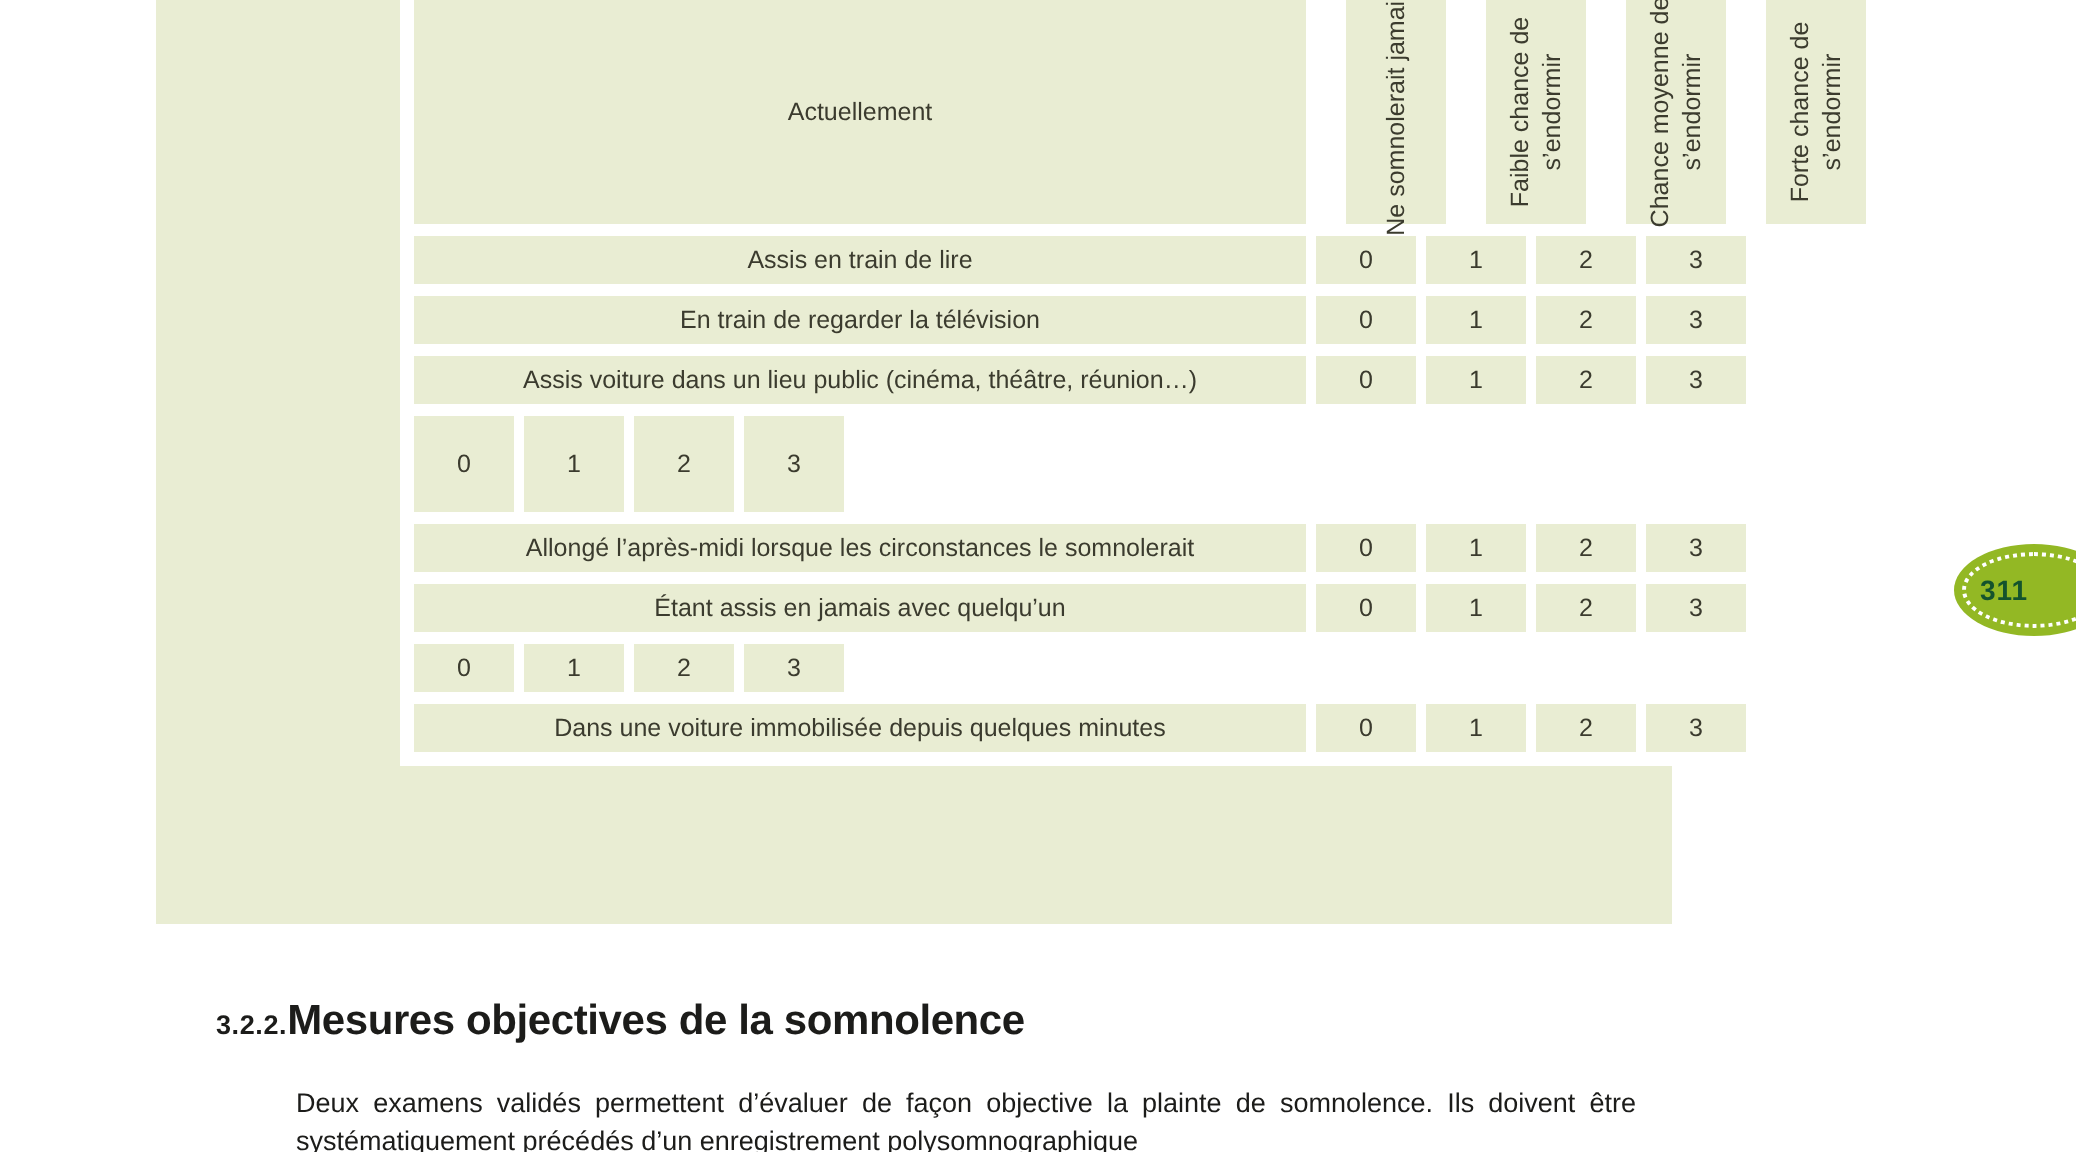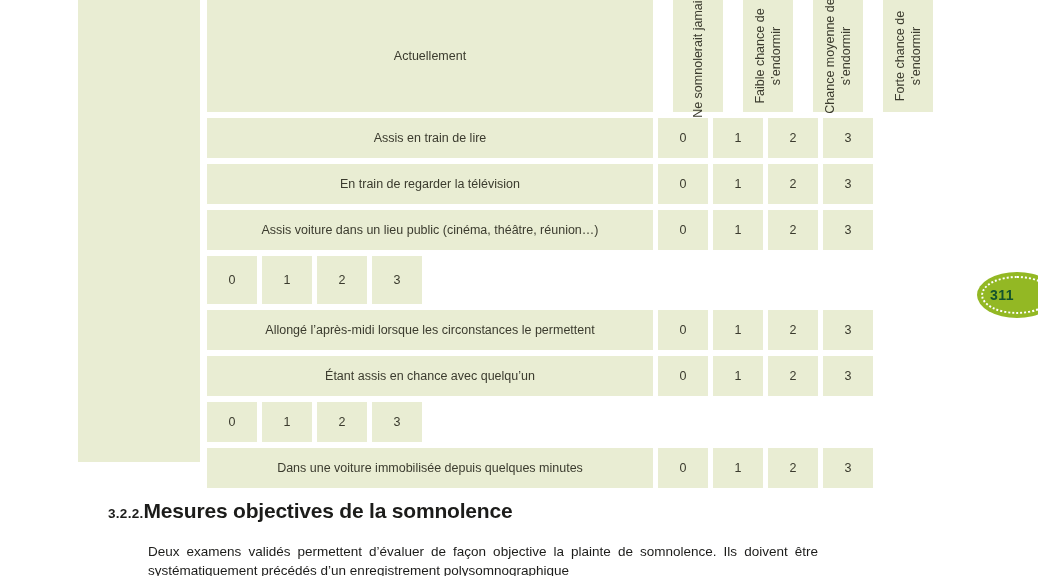--- a/index.html
+++ b/index.html
@@ -16,21 +16,21 @@
   }
 
   
   .tablewrap {
     position:absolute; left:122px; top:0; width:666px;
     padding:0 7px 7px 7px;
     background:#ffffff;
     display:flex; flex-direction:column; gap:6px;
   }
   .hrow { display:flex; gap:20px; height:112px; }
-  .row  { display:flex; gap:5px; height:40px; }
+  .row  { display:flex; gap:5px; height:24px; }
   .row.tall { height:48px; }
 
   .cell { background:#e9edd3; color:#3b3b2e; font-size:12.5px; }
 
   .label-cell {
     width:446px; flex:0 0 446px;
     display:flex; align-items:center; justify-content:center;
     text-align:center; white-space:pre-line; line-height:1.45;
   }
   .score-cell {
@@ -129,29 +129,29 @@
     </div>
 
     <div class="row tall">
       <div class="cell score-cell">0</div>
       <div class="cell score-cell">1</div>
       <div class="cell score-cell">2</div>
       <div class="cell score-cell">3</div>
     </div>
 
     <div class="row">
-      <div class="cell label-cell">Allongé l’après-midi lorsque les circonstances le permettent</div>
+      <div class="cell label-cell">Allongé l’après-midi lorsque les circonstances le somnolerait</div>
       <div class="cell score-cell">0</div>
       <div class="cell score-cell">1</div>
       <div class="cell score-cell">2</div>
       <div class="cell score-cell">3</div>
     </div>
 
     <div class="row">
-      <div class="cell label-cell">Étant assis en chance avec quelqu’un</div>
+      <div class="cell label-cell">Étant assis en jamais avec quelqu’un</div>
       <div class="cell score-cell">0</div>
       <div class="cell score-cell">1</div>
       <div class="cell score-cell">2</div>
       <div class="cell score-cell">3</div>
     </div>
 
     <div class="row">
       <div class="cell score-cell">0</div>
       <div class="cell score-cell">1</div>
       <div class="cell score-cell">2</div>

